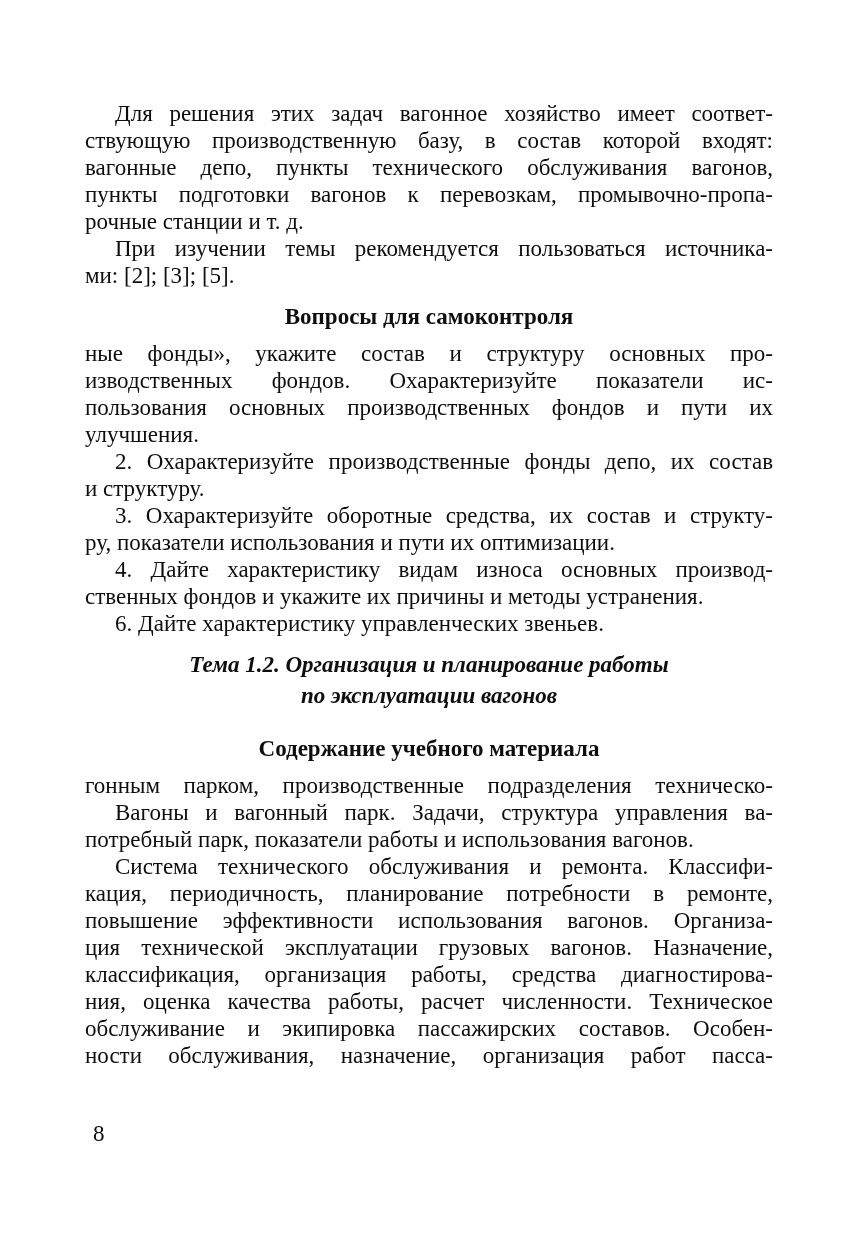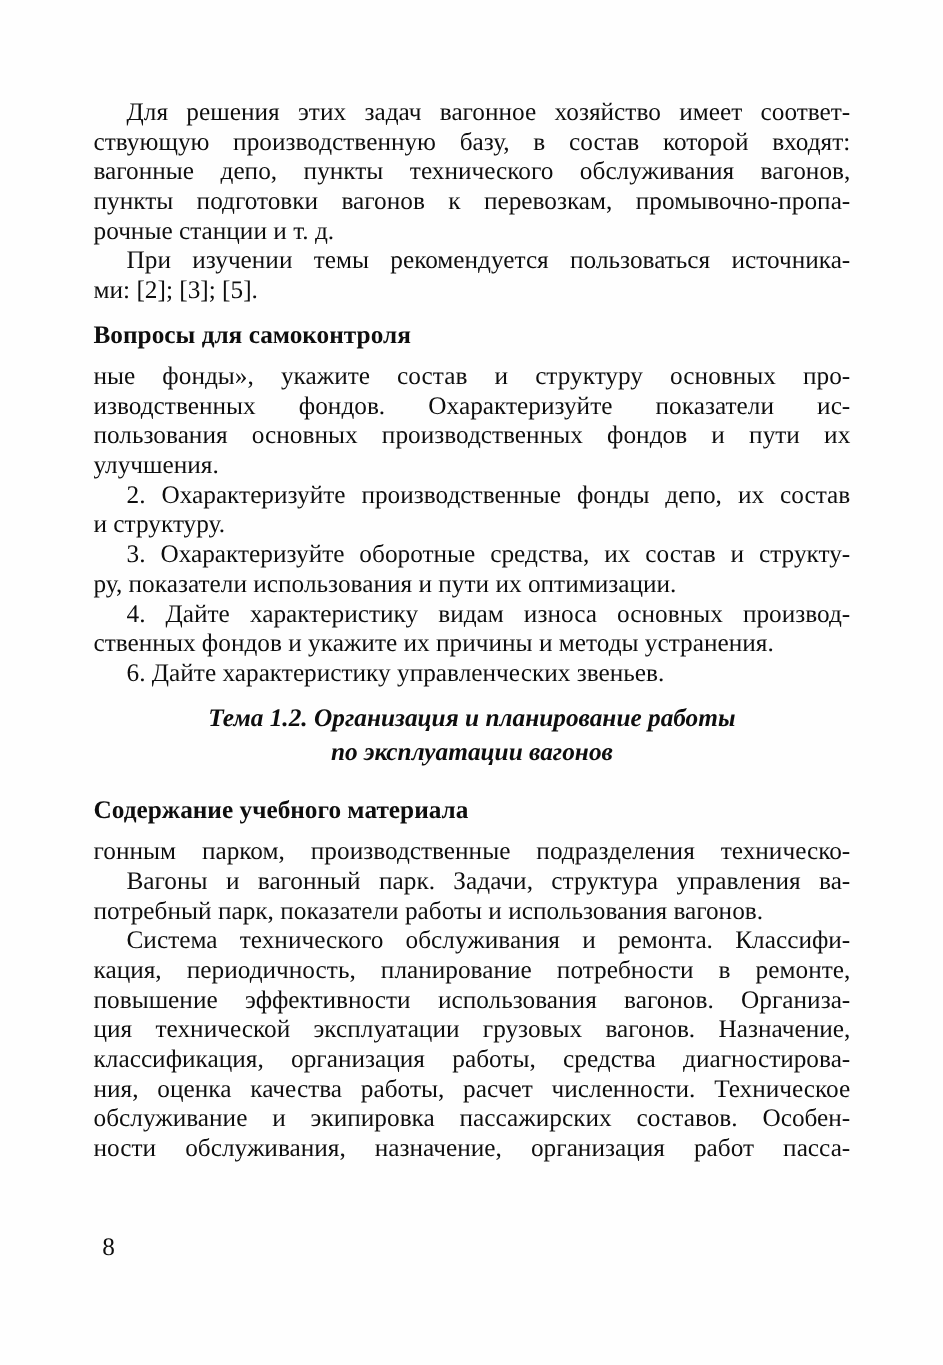--- a/index.html
+++ b/index.html
@@ -10,30 +10,30 @@
     color: #0e0e0e;
     position: relative;
     overflow: hidden;
   }
   .page {
     position: absolute; inset: 0;
     background: #fefefe;
   }
   .text-block {
     position: absolute;
-    left: 85px; top: 88px; width: 688px;
+    left: 85px; top: 100px; width: 688px;
     font-size: 23px; line-height: 27px;
   }
   .paragraph { margin: 0; }
   .line { min-height: 27px; }
   .line.just { text-align: justify; text-align-last: justify; }
   .line.indent { text-indent: 30px; }
   .heading-bold {
     font-weight: bold;
-    text-align: left;
+    text-align: center;
     margin: 14px 0 10px;
   }
   .heading-bold-italic {
     font-weight: bold; font-style: italic;
     text-align: center;
     line-height: 31px;
     margin: 12px 0 24px;
   }
   .page-number {
     position: absolute;

